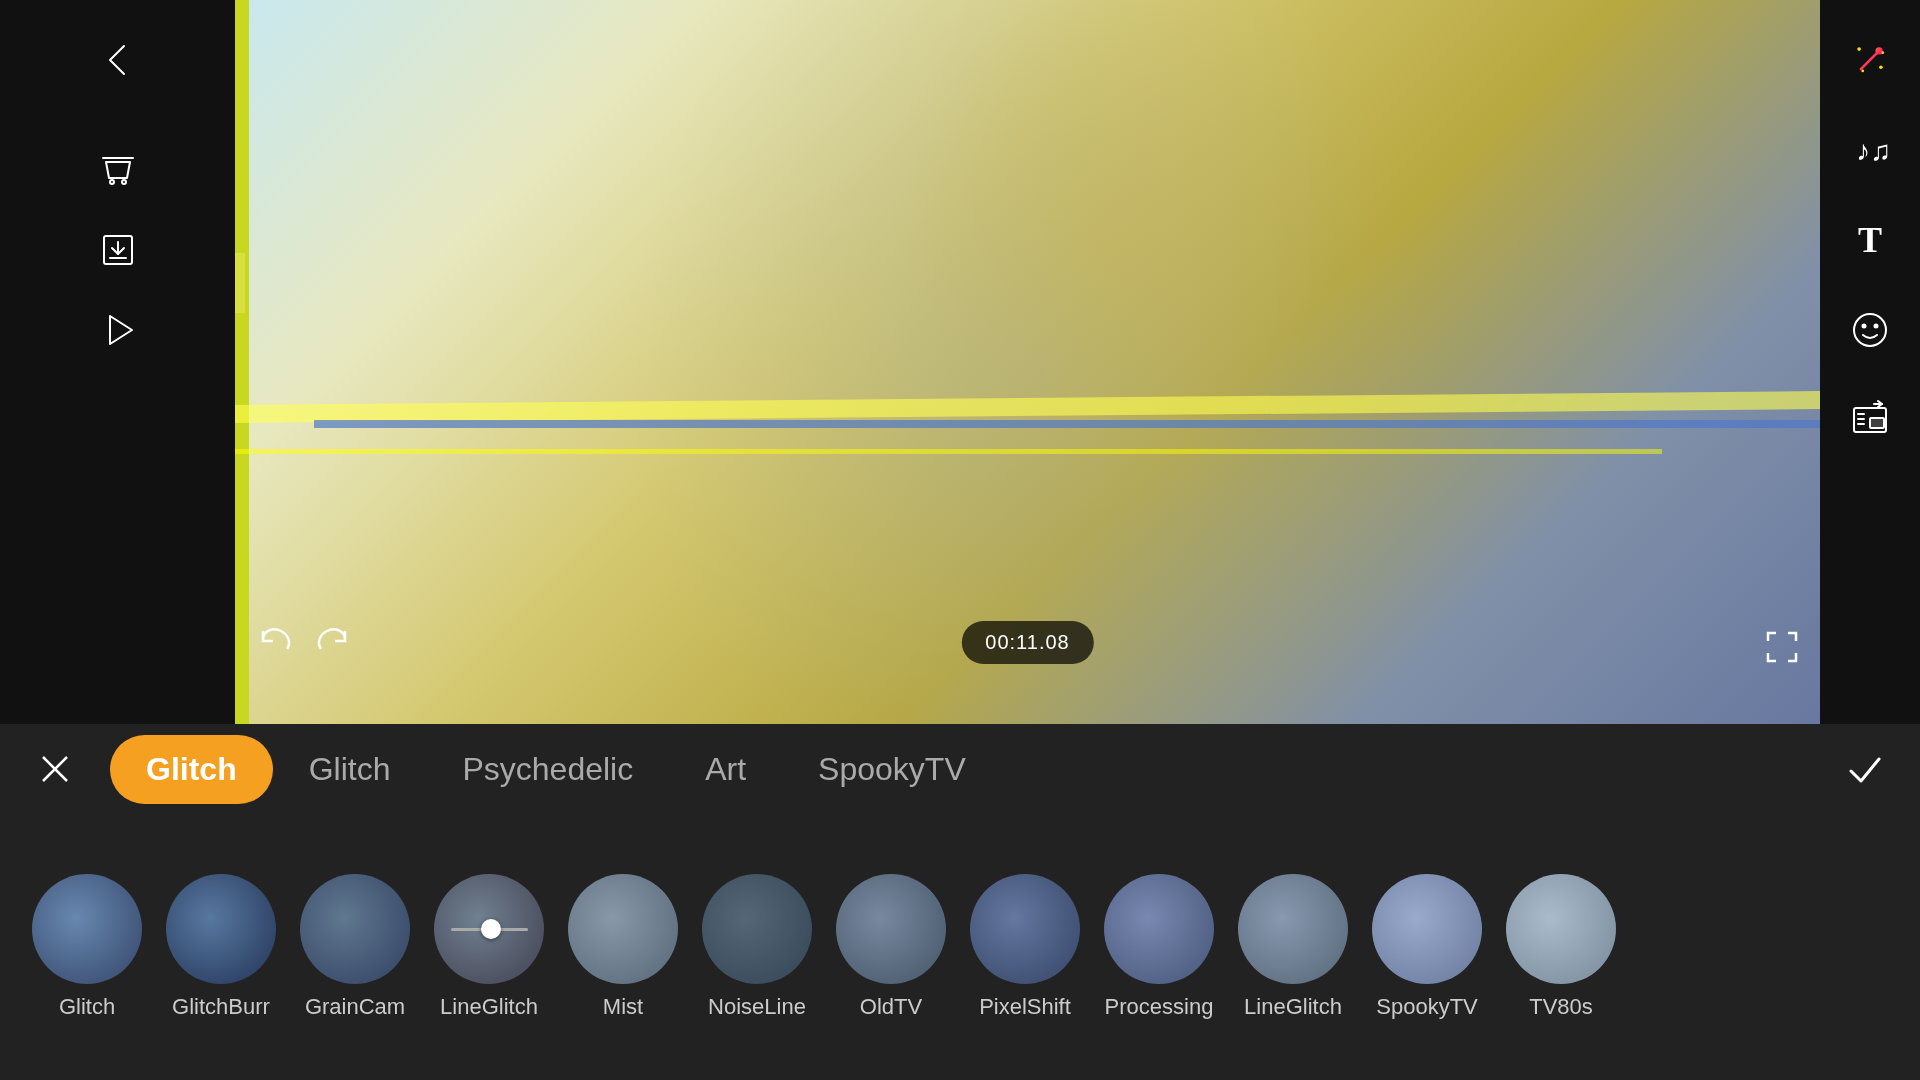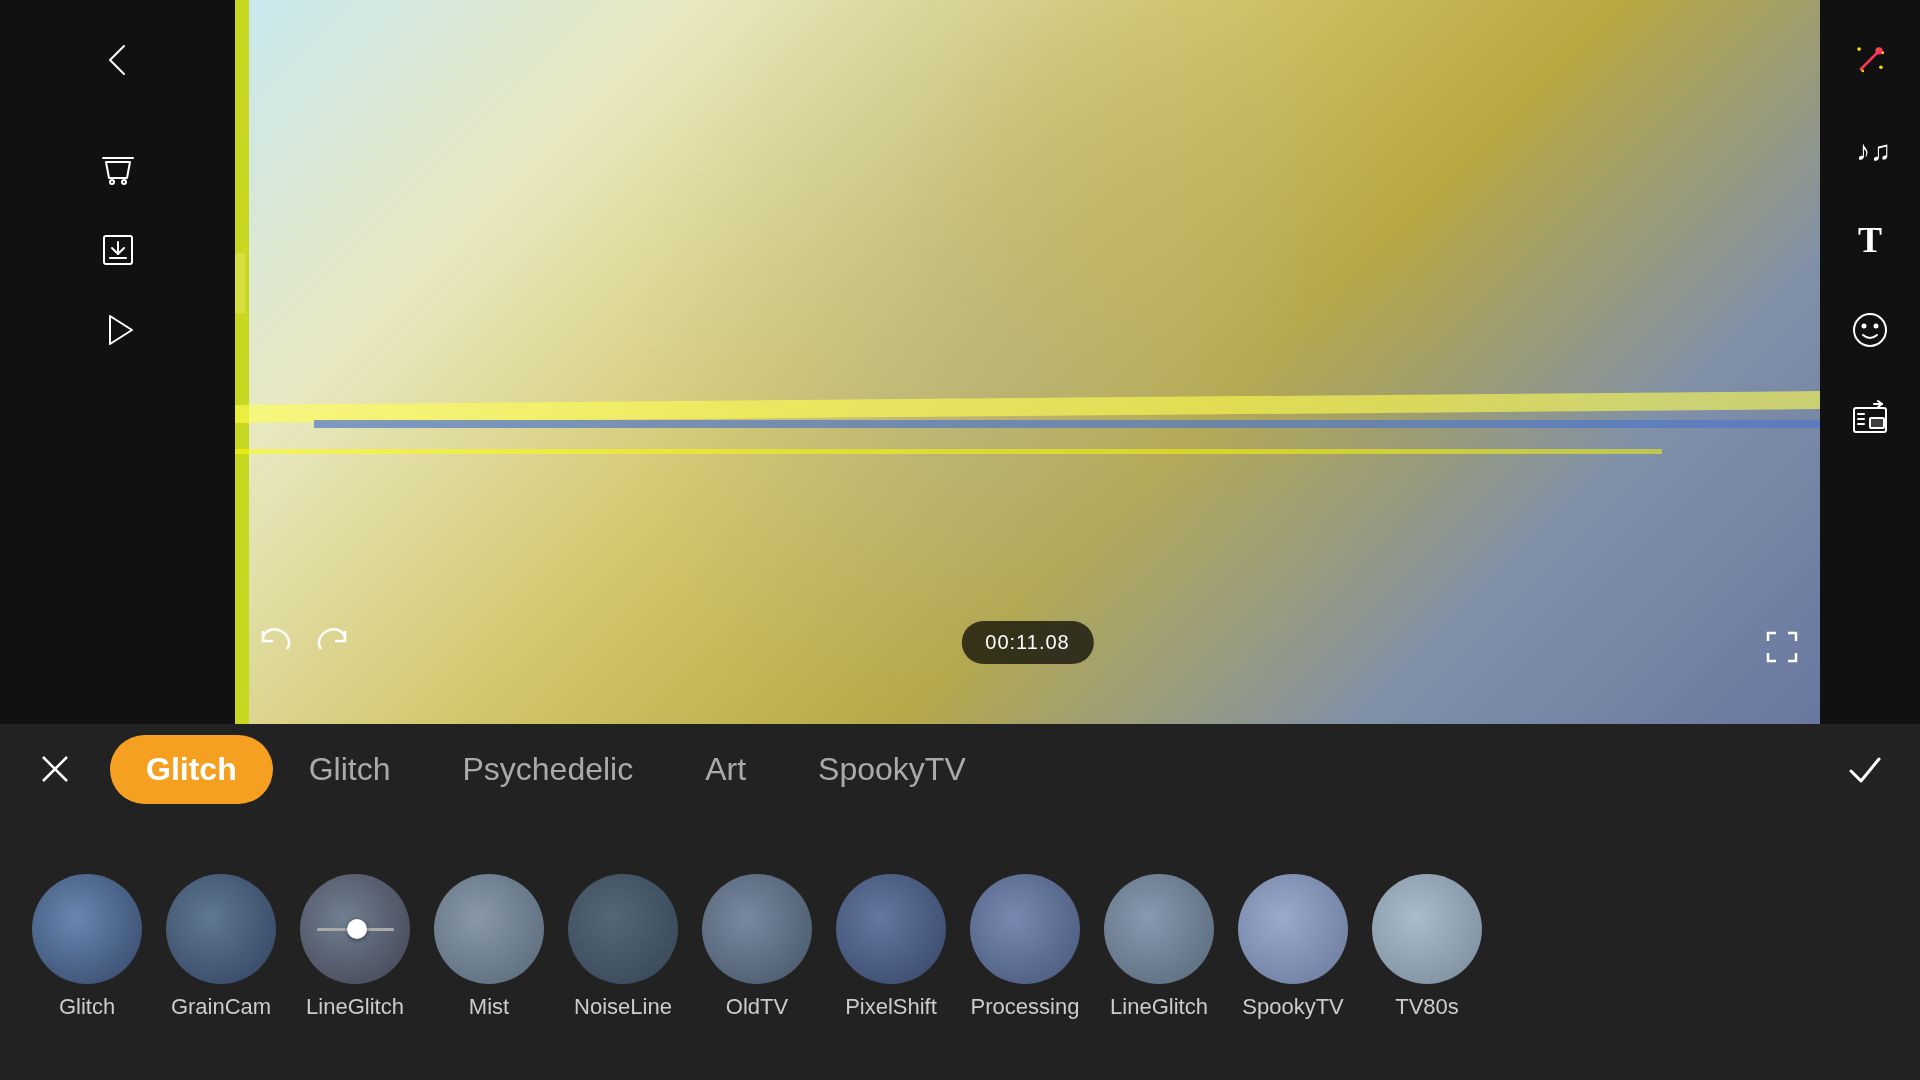--- a/index.html
+++ b/index.html
@@ -523,20 +523,24 @@
     </div>
   </div>
 
   <div class="effects-row">
 
     <div class="effect-item">
       <div class="effect-thumb thumb-glitch"></div>
       <span class="effect-label">Glitch</span>
     </div>
 
+    <div class="effect-item">
+      <div class="effect-thumb thumb-glitchburr"></div>
+      <span class="effect-label">GlitchBurr</span>
+    </div>
 
     <div class="effect-item">
       <div class="effect-thumb thumb-graincam"></div>
       <span class="effect-label">GrainCam</span>
     </div>
 
     <div class="effect-item">
       <div class="effect-thumb thumb-lineglitch">
         <div class="thumb-slider">
           <div class="thumb-slider-handle"></div>

